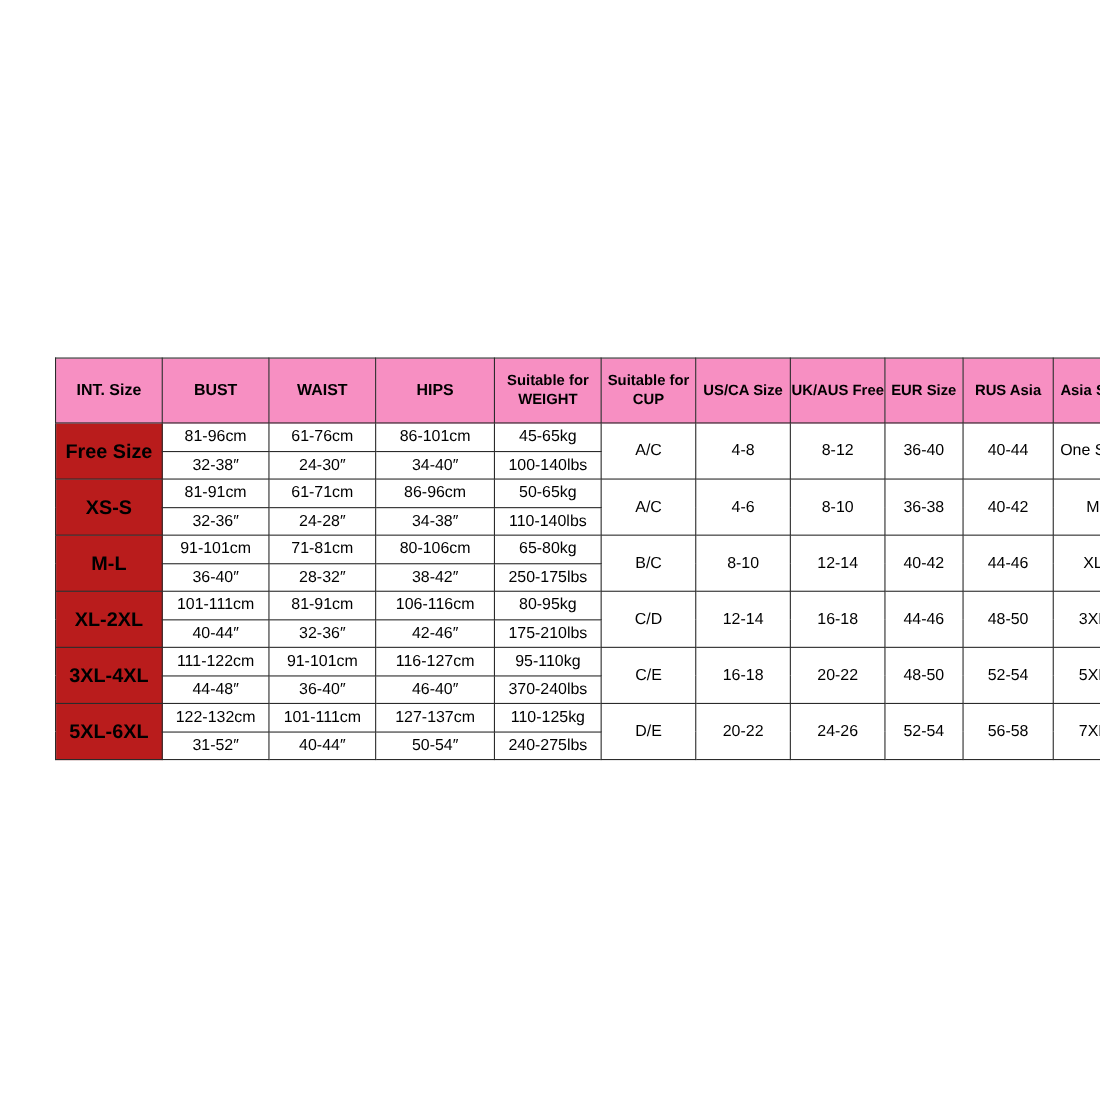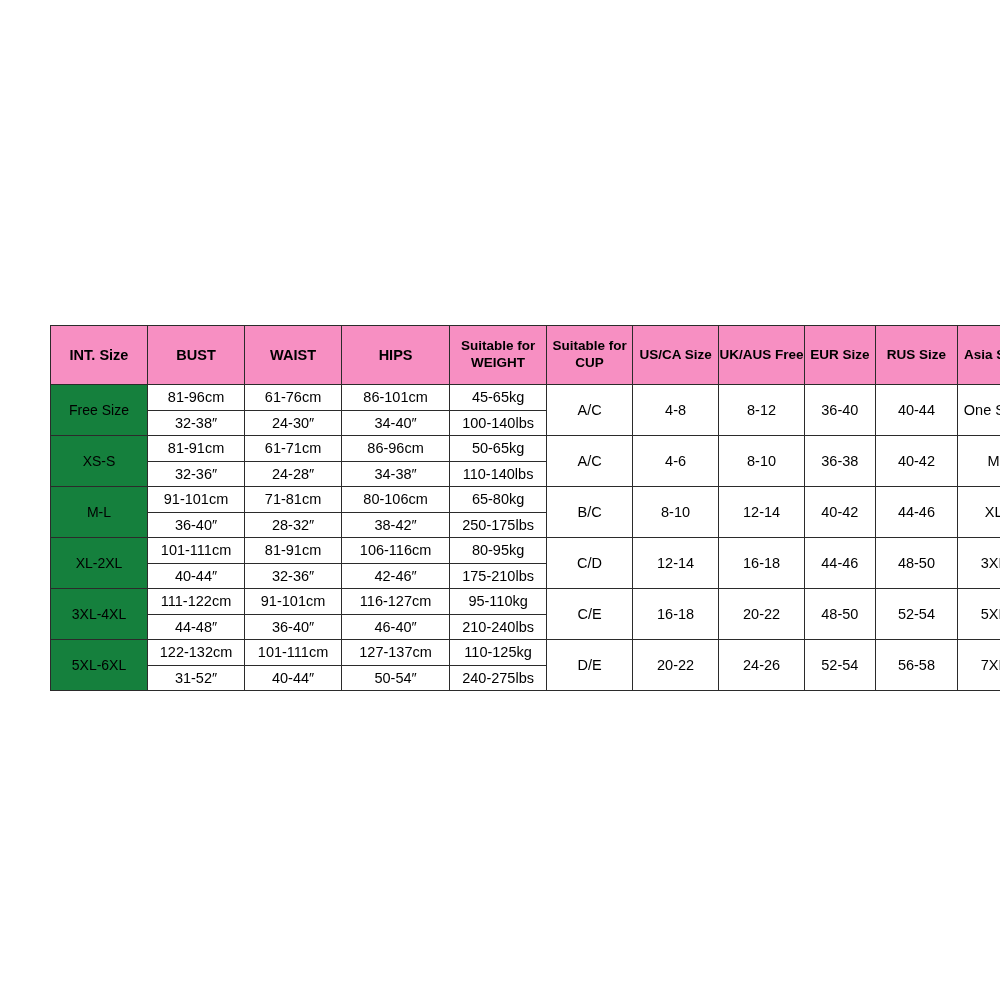--- a/index.html
+++ b/index.html
@@ -42,23 +42,23 @@
     font-size: 14.5px;
     font-weight: bold;
     height: 58px;
     line-height: 1.25;
     padding: 2px 3px;
   }
   thead th.small-head {
     font-size: 13.5px;
   }
   td.int-size {
-    font-size: 14px;
-    font-weight: normal;
-    background: #15803d;
+    font-size: 18px;
+    font-weight: bold;
+    background: #b91c1c;
     padding: 2px 2px;
   }
   td.measure {
     font-size: 14.5px;
     height: 24.5px;
     padding: 1px 2px;
     white-space: nowrap;
   }
   td.merged {
     font-size: 14.5px;
@@ -100,21 +100,21 @@
         <tr>
           <th>INT. Size</th>
           <th>BUST</th>
           <th>WAIST</th>
           <th>HIPS</th>
           <th class="small-head">Suitable for WEIGHT</th>
           <th class="small-head">Suitable for CUP</th>
           <th class="small-head">US/CA Size</th>
           <th class="small-head">UK/AUS Free</th>
           <th class="small-head">EUR Size</th>
-          <th class="small-head">RUS Size</th>
+          <th class="small-head">RUS Asia</th>
           <th class="small-head">Asia Size</th>
         </tr>
       </thead>
       <tbody>
 
         <tr>
           <td class="int-size" rowspan="2">Free Size</td>
           <td class="measure">81-96cm</td>
           <td class="measure">61-76cm</td>
           <td class="measure">86-101cm</td>
@@ -203,21 +203,21 @@
           <td class="merged" rowspan="2">16-18</td>
           <td class="merged" rowspan="2">20-22</td>
           <td class="merged" rowspan="2">48-50</td>
           <td class="merged" rowspan="2">52-54</td>
           <td class="merged" rowspan="2">5XL</td>
         </tr>
         <tr>
           <td class="measure">44-48″</td>
           <td class="measure">36-40″</td>
           <td class="measure">46-40″</td>
-          <td class="measure">210-240lbs</td>
+          <td class="measure">370-240lbs</td>
         </tr>
 
         <tr>
           <td class="int-size" rowspan="2">5XL-6XL</td>
           <td class="measure">122-132cm</td>
           <td class="measure">101-111cm</td>
           <td class="measure">127-137cm</td>
           <td class="measure">110-125kg</td>
           <td class="merged" rowspan="2">D/E</td>
           <td class="merged" rowspan="2">20-22</td>

